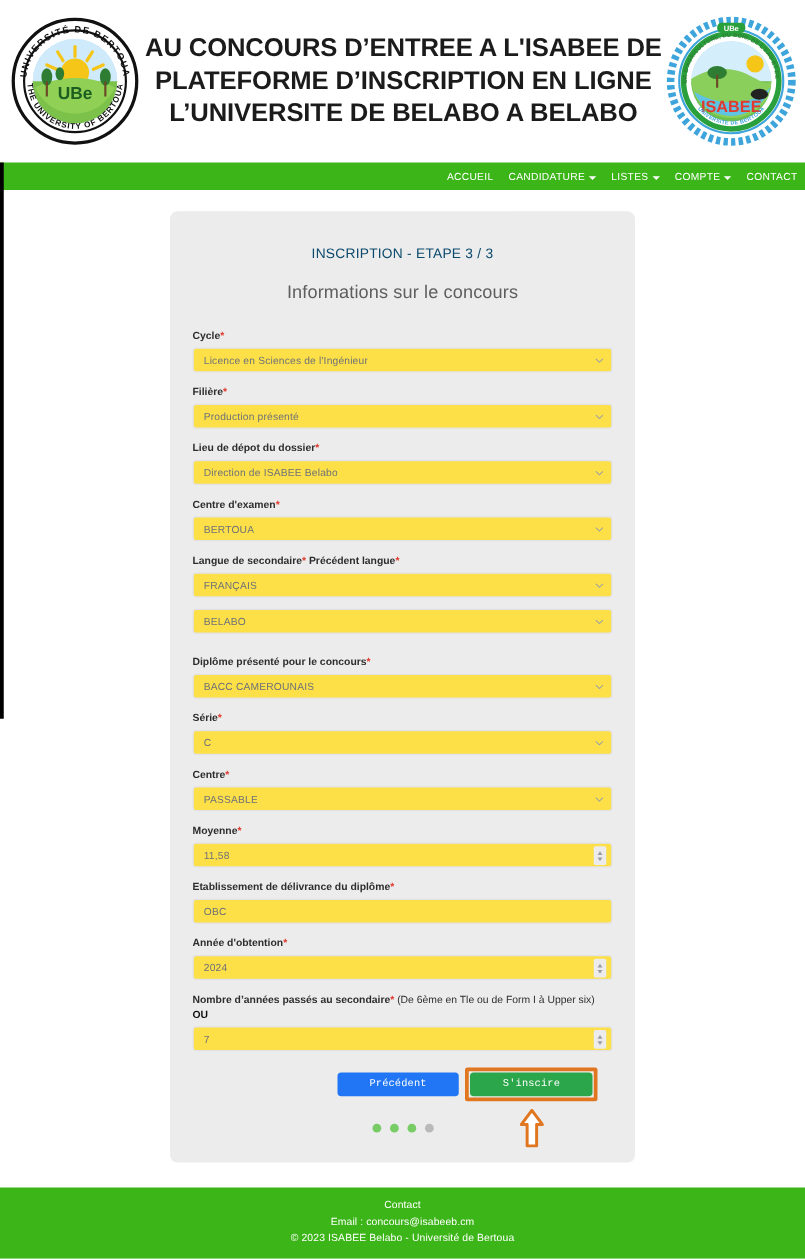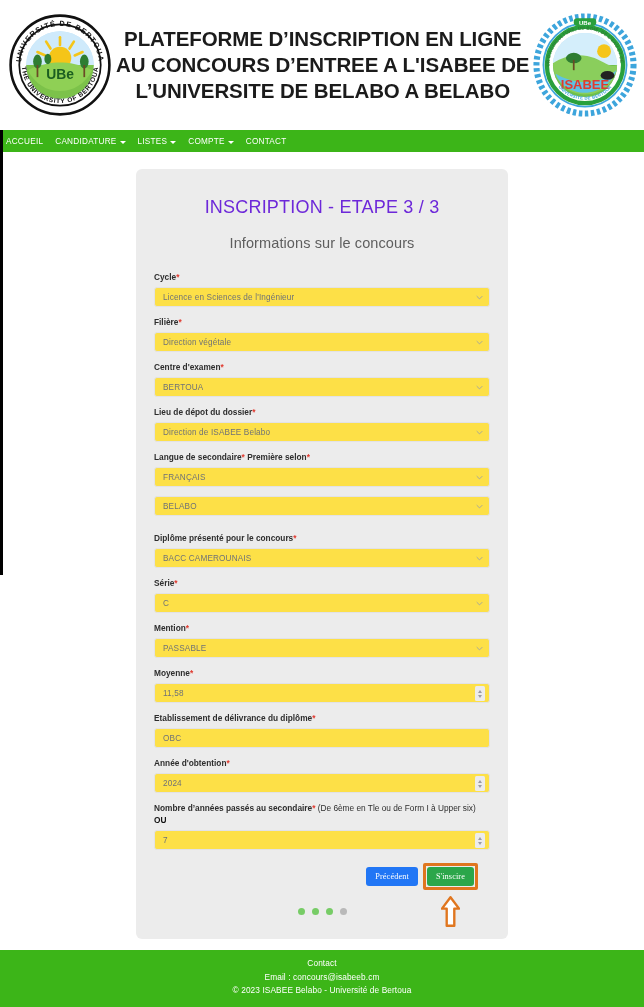--- a/index.html
+++ b/index.html
@@ -50,21 +50,21 @@
   
   .seal-ube { width: 104px; height: 104px; display: block; }
   .seal-isabee { width: 104px; height: 104px; display: block; }
 
   
   .navbar {
     background: #3cb518;
     height: 22px;
     display: flex;
     align-items: center;
-    justify-content: flex-start;
+    justify-content: flex-end;
     gap: 0px;
   }
   .nav-item {
     color: #ffffff;
     font-size: 8.2px;
     letter-spacing: 0.25px;
     padding: 0 6px;
     white-space: nowrap;
     display: flex;
     align-items: center;
@@ -89,22 +89,22 @@
   }
   .card {
     width: 372px;
     margin: 0 auto;
     background: #ececec;
     border-radius: 6px;
     padding: 20px 18px 24px 18px;
   }
   .card-title {
     text-align: center;
-    font-size: 18px;
-    color: #6d28d9;
+    font-size: 11px;
+    color: #0c4a6e;
     font-weight: 400;
     margin: 8px 0 0 0;
     letter-spacing: 0.2px;
   }
   .card-subtitle {
     text-align: center;
     font-size: 14.5px;
     color: #5e5e5e;
     font-weight: 400;
     margin: 17px 0 20px 0;
@@ -187,24 +187,24 @@
     align-items: center;
     gap: 5px;
     margin-top: 13px;
     padding-right: 12px;
   }
   .btn {
     font-size: 8.3px;
     color: #ffffff;
     border: none;
     border-radius: 3px;
-    padding: 5px 9px;
+    padding: 5px 26px;
     cursor: pointer;
     letter-spacing: 0.1px;
-    font-family: Liberation Serif, serif;
+    font-family: Liberation Mono, monospace;
   }
   .btn-prev { background: #2176f5; }
   .btn-submit-wrap {
     position: relative;
     border: 3px solid #e0761f;
     border-radius: 2px;
     padding: 1px;
     line-height: 0;
   }
   .btn-submit { background: #2ba64a; display: inline-block; text-align: right; }
@@ -285,22 +285,22 @@
         <textPath href="#ube-top" startOffset="50%" text-anchor="middle">UNIVERSITÉ DE BERTOUA</textPath>
       </text>
       <path id="ube-bot" d="M60 60 m-44 0 a44 44 0 0 0 88 0" fill="none"></path>
       <text font-family="Liberation Sans, sans-serif" font-size="7.5" font-weight="700" fill="#111" letter-spacing="0.8">
         <textPath href="#ube-bot" startOffset="50%" text-anchor="middle">THE UNIVERSITY OF BERTOUA</textPath>
       </text>
     </svg>
   </div>
 
   <div class="masthead-titles">
+    <div class="line">AU CONCOURS D’ENTREE A L'ISABEE DE</div>
     <div class="line">PLATEFORME D’INSCRIPTION EN LIGNE</div>
-    <div class="line">AU CONCOURS D’ENTREE A L'ISABEE DE</div>
     <div class="line">L’UNIVERSITE DE BELABO A BELABO</div>
   </div>
 
   <div class="logo">
     <svg class="seal-isabee" viewBox="0 0 120 120">
       <circle cx="60" cy="60" r="57" fill="#ffffff"></circle>
       <circle cx="60" cy="60" r="56" fill="none" stroke="#3da5dc" stroke-width="7" stroke-dasharray="4 3"></circle>
       <circle cx="60" cy="60" r="48" fill="#ffffff" stroke="#3da5dc" stroke-width="2"></circle>
       <circle cx="60" cy="60" r="44" fill="#ffffff" stroke="#29a03c" stroke-width="5"></circle>
       <circle cx="60" cy="60" r="37" fill="#bfe3f7"></circle>
@@ -366,21 +366,35 @@
             </svg>
           </span>
       </div>
     </div>
 
     <div class="field">
       <div class="field-label">
         <span>Filière</span><span class="req">*</span>
       </div>
       <div class="control select">
-        <span class="value">Direction végétale</span>
+        <span class="value">Production présenté</span>
+        <span class="chev">
+            <svg viewBox="0 0 10 6" width="7" height="5">
+              <path d="M1 1l4 4 4-4" fill="none" stroke="#9aa0a6" stroke-width="1.2"></path>
+            </svg>
+          </span>
+      </div>
+    </div>
+
+    <div class="field">
+      <div class="field-label">
+        <span>Lieu de dépot du dossier</span><span class="req">*</span>
+      </div>
+      <div class="control select">
+        <span class="value">Direction de ISABEE Belabo</span>
         <span class="chev">
             <svg viewBox="0 0 10 6" width="7" height="5">
               <path d="M1 1l4 4 4-4" fill="none" stroke="#9aa0a6" stroke-width="1.2"></path>
             </svg>
           </span>
       </div>
     </div>
 
     <div class="field">
       <div class="field-label">
@@ -391,35 +405,21 @@
         <span class="chev">
             <svg viewBox="0 0 10 6" width="7" height="5">
               <path d="M1 1l4 4 4-4" fill="none" stroke="#9aa0a6" stroke-width="1.2"></path>
             </svg>
           </span>
       </div>
     </div>
 
     <div class="field">
       <div class="field-label">
-        <span>Lieu de dépot du dossier</span><span class="req">*</span>
-      </div>
-      <div class="control select">
-        <span class="value">Direction de ISABEE Belabo</span>
-        <span class="chev">
-            <svg viewBox="0 0 10 6" width="7" height="5">
-              <path d="M1 1l4 4 4-4" fill="none" stroke="#9aa0a6" stroke-width="1.2"></path>
-            </svg>
-          </span>
-      </div>
-    </div>
-
-    <div class="field">
-      <div class="field-label">
-        <span>Langue de secondaire</span><span class="req">*</span><span> Première selon</span><span class="req">*</span>
+        <span>Langue de secondaire</span><span class="req">*</span><span> Précédent langue</span><span class="req">*</span>
       </div>
       <div class="control select">
         <span class="value">FRANÇAIS</span>
         <span class="chev">
             <svg viewBox="0 0 10 6" width="7" height="5">
               <path d="M1 1l4 4 4-4" fill="none" stroke="#9aa0a6" stroke-width="1.2"></path>
             </svg>
           </span>
       </div>
     </div>
@@ -458,21 +458,21 @@
         <span class="chev">
             <svg viewBox="0 0 10 6" width="7" height="5">
               <path d="M1 1l4 4 4-4" fill="none" stroke="#9aa0a6" stroke-width="1.2"></path>
             </svg>
           </span>
       </div>
     </div>
 
     <div class="field">
       <div class="field-label">
-        <span>Mention</span><span class="req">*</span>
+        <span>Centre</span><span class="req">*</span>
       </div>
       <div class="control select">
         <span class="value">PASSABLE</span>
         <span class="chev">
             <svg viewBox="0 0 10 6" width="7" height="5">
               <path d="M1 1l4 4 4-4" fill="none" stroke="#9aa0a6" stroke-width="1.2"></path>
             </svg>
           </span>
       </div>
     </div>

